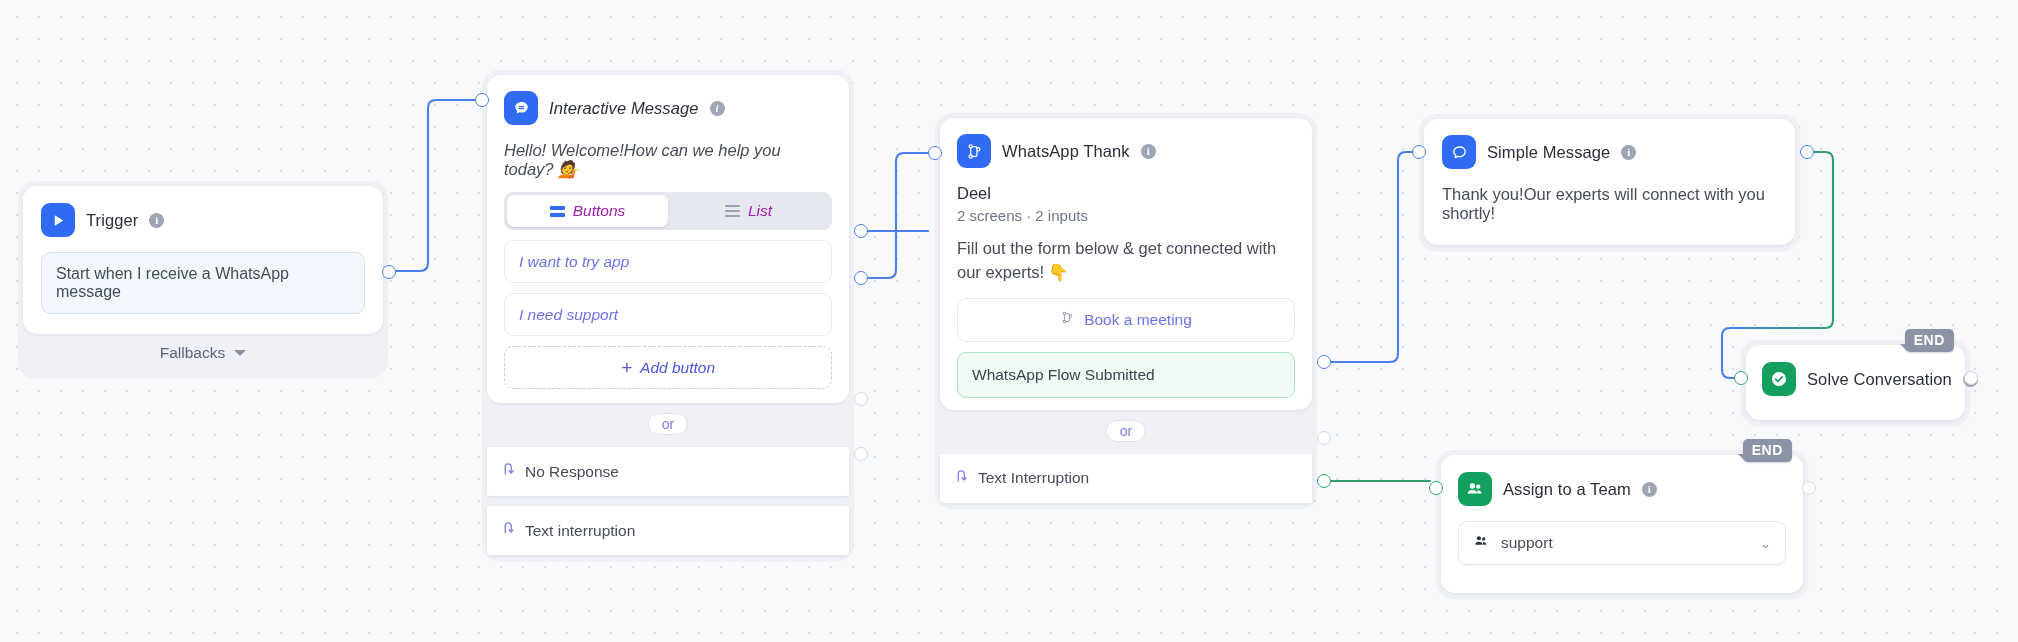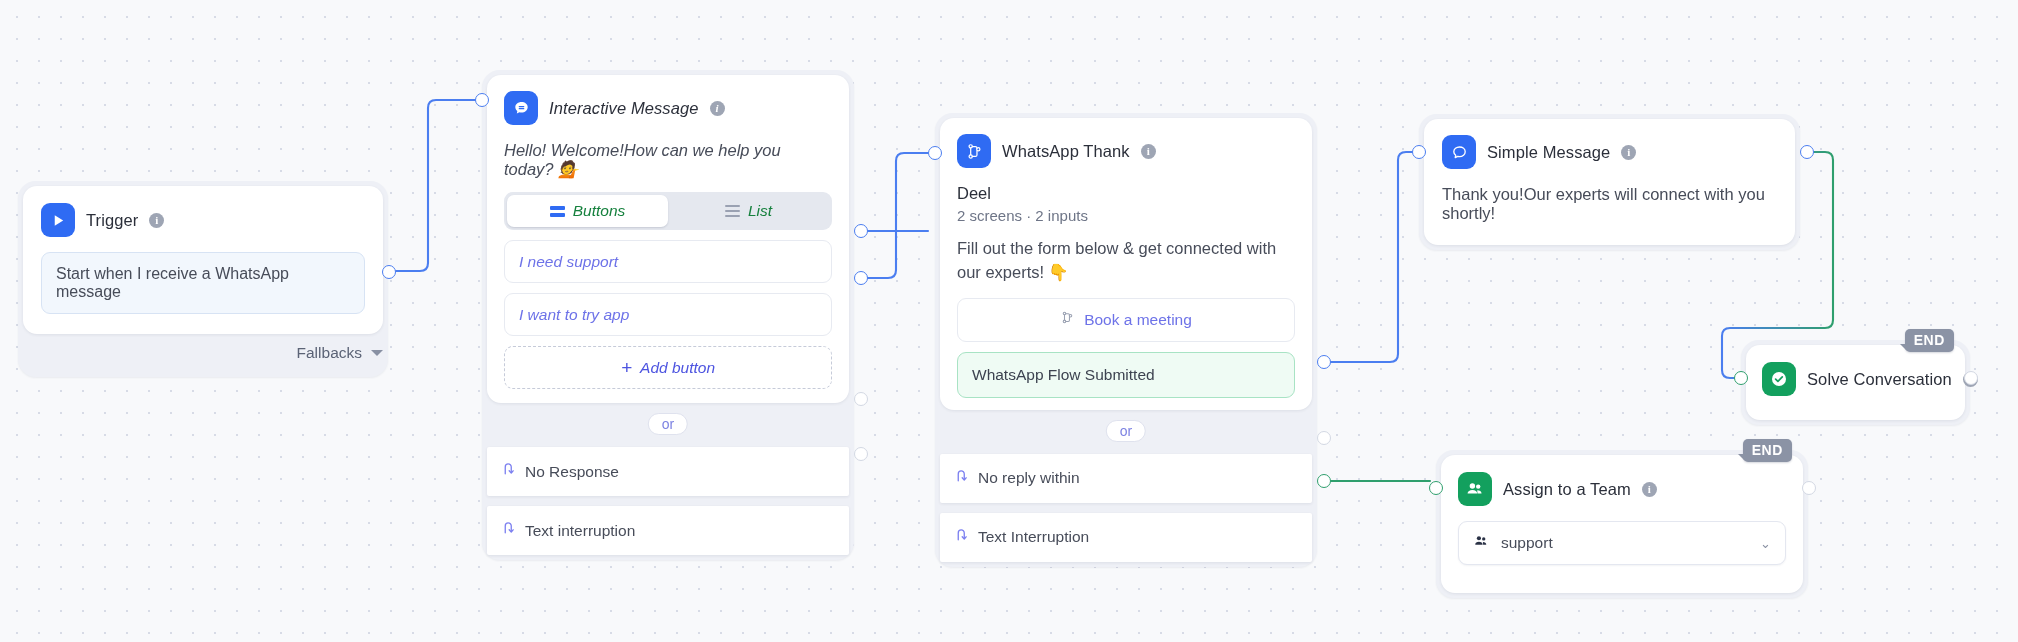--- a/index.html
+++ b/index.html
@@ -41,35 +41,35 @@
   }
 
   
   #n-trigger{left:18px;top:181px;width:370px;}
   #n-trigger .card{padding:17px 18px 20px 18px;}
   .trigger-field{
     margin-top:15px;background:#f2f7fd;border:1px solid #d7e3f4;border-radius:9px;
     padding:12px 14px;font-size:16px;color:#474c59;
   }
   .fallbacks{
-    display:flex;align-items:center;justify-content:flex-end;gap:9px;
+    display:flex;align-items:center;justify-content:center;gap:9px;
     height:38px;font-size:15.5px;color:#5b6376;
   }
   .caret{width:0;height:0;border-left:6px solid transparent;border-right:6px solid transparent;border-top:6px solid #8890a3;}
 
   
   #n-im{left:482px;top:70px;width:372px;}
   #n-im .card{padding:16px 17px 14px 17px;font-style:italic;}
   .imtext{margin-top:16px;font-size:16.5px;color:#474c59;}
   .segbar{
     margin-top:13px;display:flex;background:#e5e8ef;border-radius:9px;padding:3px;gap:0;
   }
   .seg{
     flex:1;display:flex;align-items:center;justify-content:center;gap:8px;
-    height:32px;font-size:15.5px;color:#15803d;border-radius:7px;
+    height:32px;font-size:15.5px;color:#a21caf;border-radius:7px;
   }
   .seg.active{background:#fff;box-shadow:0 1px 2px rgba(40,50,80,.16);}
   .icon-buttons{display:inline-block;width:15px;}
   .icon-buttons i{display:block;height:4px;background:#2f6bf3;border-radius:1px;}
   .icon-buttons i:first-child{margin-bottom:3px;}
   .icon-list{display:inline-block;width:15px;}
   .icon-list i{display:block;height:2px;background:#9aa1b2;border-radius:1px;margin-bottom:3px;}
   .icon-list i:last-child{margin-bottom:0;}
   .opt{
     margin-top:10px;border:1px solid #e7eaf1;border-radius:9px;height:41px;
@@ -230,24 +230,24 @@
             <span class="icon-list">
                 <i></i>
                 <i></i>
                 <i></i>
               </span>
             <span>List</span>
           </div>
         </div>
 
         <div class="opt">
+          <span>I want to try app</span>
+        </div>
+        <div class="opt">
           <span>I need support</span>
-        </div>
-        <div class="opt">
-          <span>I want to try app</span>
         </div>
 
         <div class="addbtn">
           <span class="plus">+</span>
           <span>Add button</span>
         </div>
       </div>
 
       <div class="orwrap">
         <span class="orpill">or</span>
@@ -321,29 +321,20 @@
         <span class="orpill">or</span>
       </div>
 
       <div class="fbrow">
         <span>
           <svg width="14" height="15" viewBox="0 0 14 16">
               <path d="M3 12.5 V5.2 a3.2 3.2 0 0 1 6.4 0 V11" fill="none" stroke="#7b7ff0" stroke-width="1.4" stroke-linecap="round"></path>
               <path d="M7.2 9.4 L9.4 11.7 L11.4 9.4" fill="none" stroke="#7b7ff0" stroke-width="1.4" stroke-linecap="round" stroke-linejoin="round"></path>
             </svg>
         </span>
-        <span>No reply within</span>
-      </div>
-      <div class="fbrow">
-        <span>
-          <svg width="14" height="15" viewBox="0 0 14 16">
-              <path d="M3 12.5 V5.2 a3.2 3.2 0 0 1 6.4 0 V11" fill="none" stroke="#7b7ff0" stroke-width="1.4" stroke-linecap="round"></path>
-              <path d="M7.2 9.4 L9.4 11.7 L11.4 9.4" fill="none" stroke="#7b7ff0" stroke-width="1.4" stroke-linecap="round" stroke-linejoin="round"></path>
-            </svg>
-        </span>
         <span>Text Interruption</span>
       </div>
     </div>
 
     <div class="port blue" style="left:-7px;top:33px;"></div>
     <div class="port blue" style="left:382px;top:242px;"></div>
     <div class="port gray" style="left:382px;top:318px;"></div>
     <div class="port green" style="left:382px;top:361px;"></div>
   </div>
 

